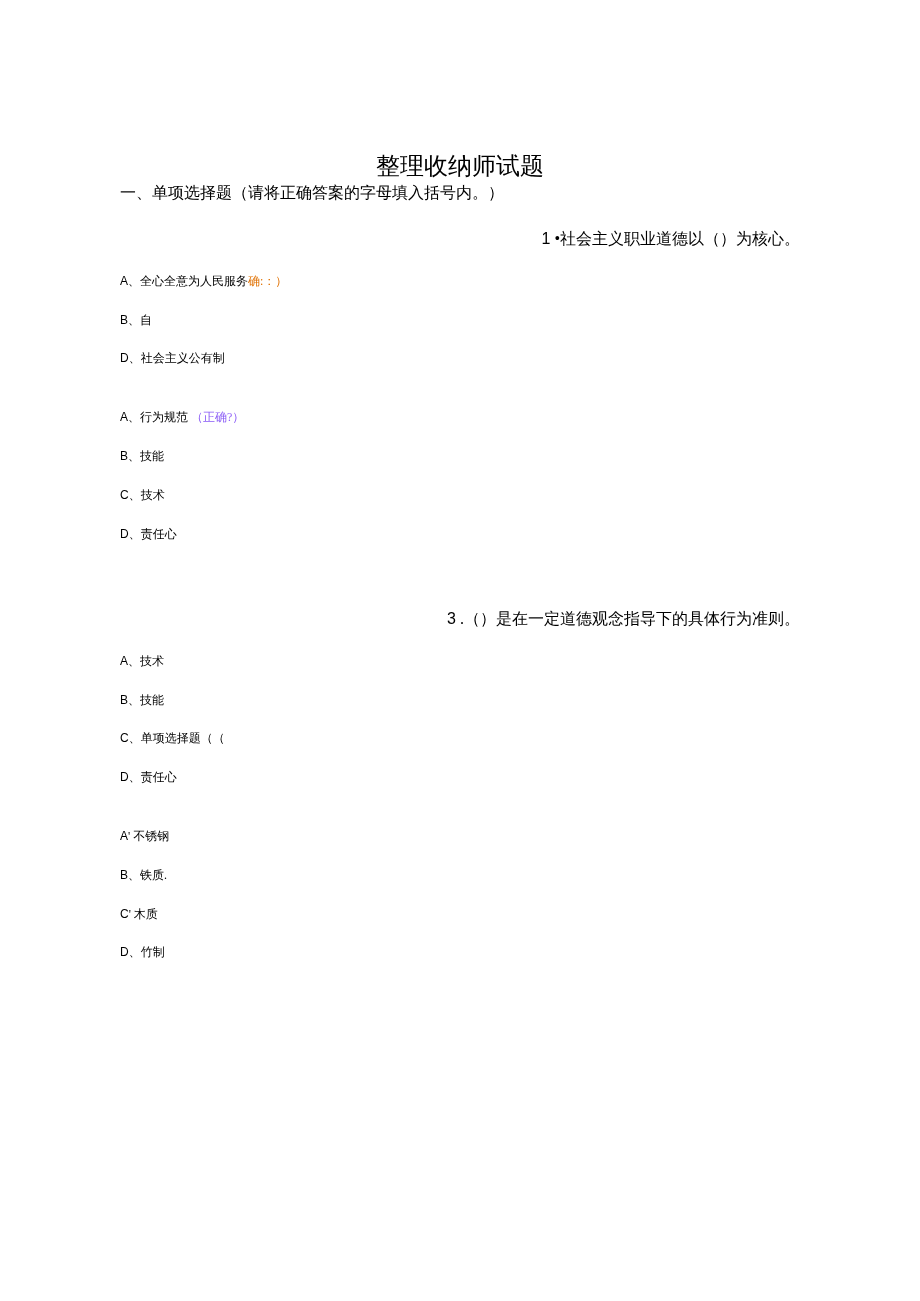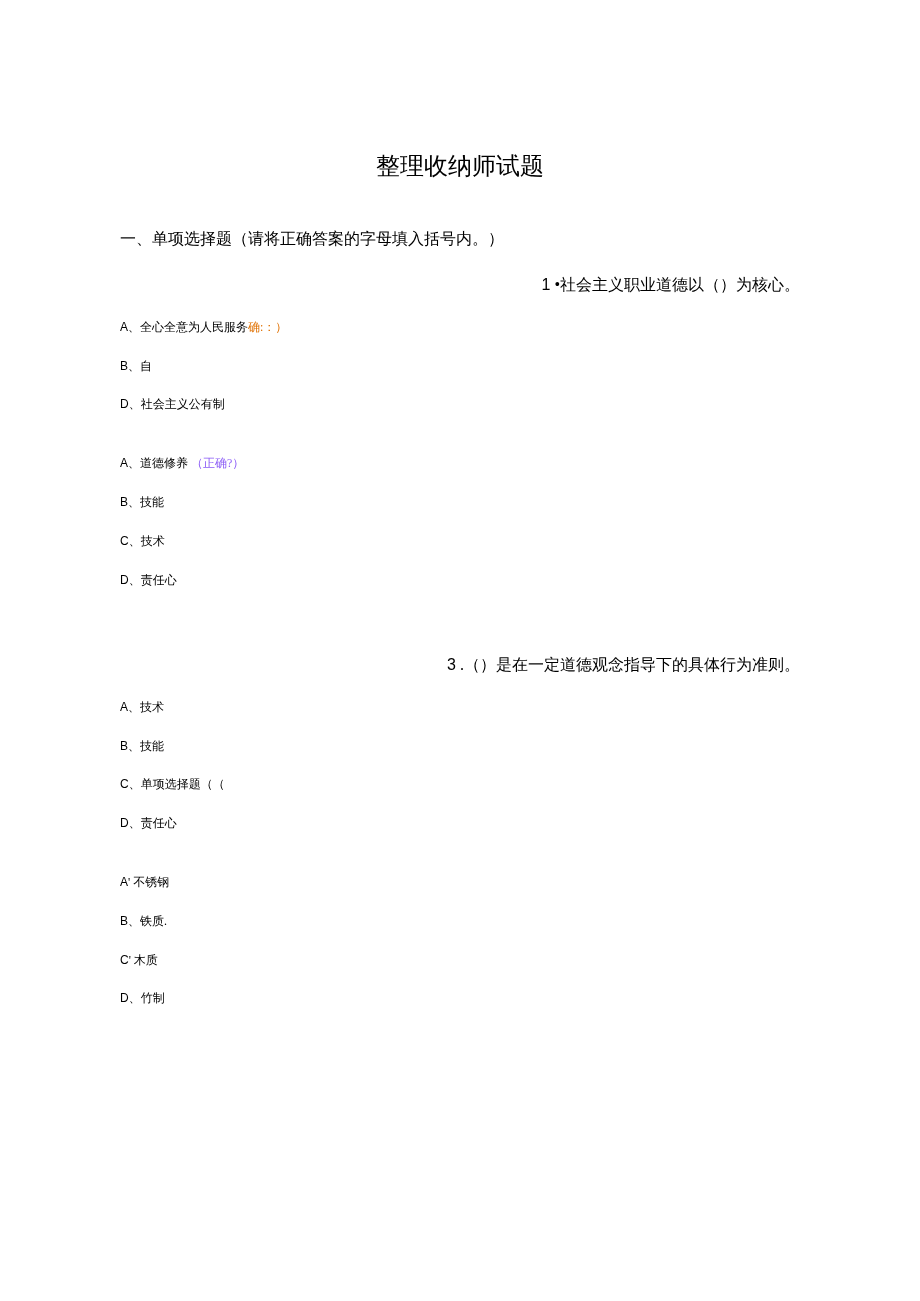--- a/index.html
+++ b/index.html
@@ -10,21 +10,20 @@
       padding: 0;
       color: #000000;
     }
     .page {
       padding: 150px 120px 100px 120px;
     }
     .title {
       text-align: center;
       font-size: 24px;
       font-weight: normal;
-      margin-bottom: 46px;
       font-family: "SimSun", "宋体", serif;
     }
     .instruction {
       font-size: 16px;
       margin-bottom: 24px;
       line-height: 1.4;
     }
     .question-text {
       font-size: 16px;
       margin-bottom: 22px;
@@ -67,21 +66,21 @@
   <div class="option">
     <span class="letter">B</span><span>、自</span>
   </div>
   <div class="option">
     <span class="letter">D</span><span>、社会主义公有制</span>
   </div>
 
   <div class="spacer"></div>
 
   <div class="option">
-    <span class="letter">A</span><span>、道德修养</span> <span class="answer-mark">（正确?）</span>
+    <span class="letter">A</span><span>、行为规范</span> <span class="answer-mark">（正确?）</span>
   </div>
   <div class="option">
     <span class="letter">B</span><span>、技能</span>
   </div>
   <div class="option">
     <span class="letter">C</span><span>、技术</span>
   </div>
   <div class="option">
     <span class="letter">D</span><span>、责任心</span>
   </div>

